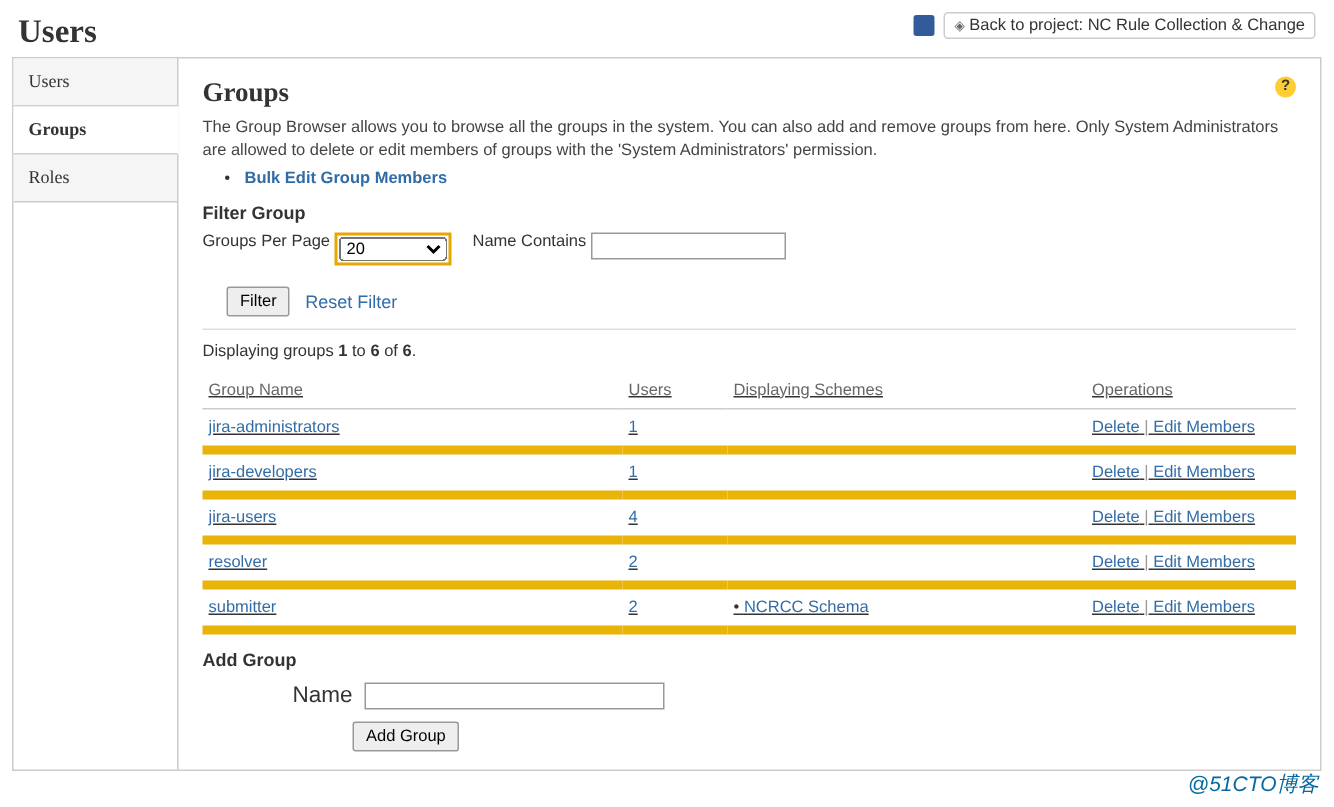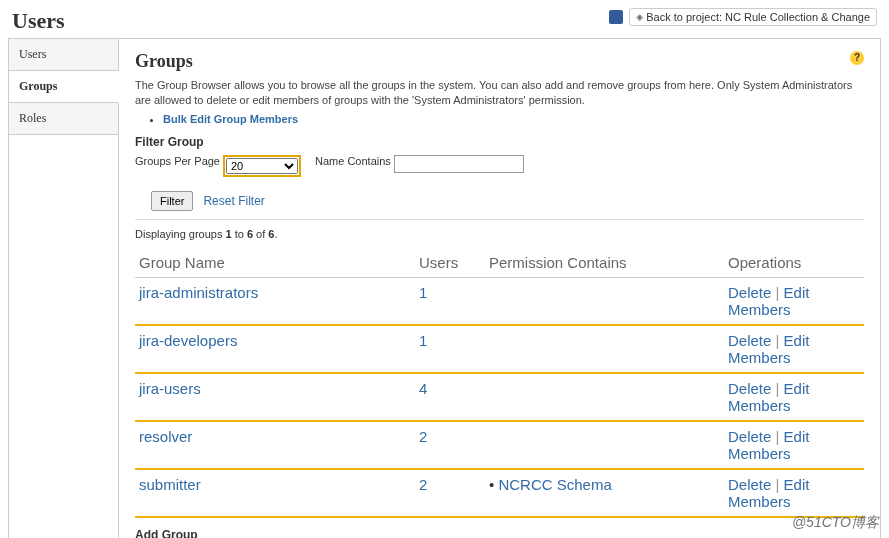--- a/index.html
+++ b/index.html
@@ -27,31 +27,31 @@
 .sub-heading { font-weight: bold; font-size: 12px; margin: 10px 0 6px 0; }
 .filter-row { display: flex; gap: 14px; font-size: 11px; }
 .filter-col { display: flex; flex-direction: row; gap: 3px; }
 .select-wrap { border: 2px solid #e5a800; display: inline-block; padding: 1px; }
 select { font-size: 11px; width: 72px; }
 input[type=text] { font-size: 11px; padding: 2px 3px; border: 1px solid #999; }
 .name-contains { width: 130px; height: 18px; }
 .btn { font-size: 11px; padding: 3px 8px; border: 1px solid #999; background: #eee; cursor: pointer; border-radius: 2px; }
 .filter-actions { margin-top: 14px; display: flex; align-items: center; gap: 10px; padding-left: 16px; }
 .display-msg { font-size: 11px; margin: 6px 0 8px 0; }
-table.groups { width: 100%; border-collapse: collapse; font-size: 15px; }
+table.groups { width: 100%; border-collapse: collapse; font-size: 11px; text-decoration: underline; }
 table.groups th { text-align: left; color: #666; font-weight: normal; padding: 6px 4px; border-bottom: 1px solid #ccc; }
-table.groups td { padding: 6px 4px; border-bottom: 2px solid #eab308; vertical-align: top; margin-top: 24px; }
+table.groups td { padding: 6px 4px; border-bottom: 6px solid #eab308; vertical-align: top; margin-top: 24px; }
 .ops-cell { text-align: left; }
 .ops-sep { color: #999; }
 .scheme-bullet::before { content: "• "; color: #333; }
 .add-name-row { display: flex; align-items: center; gap: 8px; margin: 8px 0 8px 60px; }
-.add-name-row label { font-size: 11px; margin-top: 25px; }
+.add-name-row label { font-size: 15px; }
 .add-name-input { width: 200px; height: 18px; }
 .add-btn-row { margin-left: 100px; }
-.watermark { position: absolute; right: 10px; bottom: 6px; color: #737373; font-size: 14px; font-style: italic; }
+.watermark { position: absolute; right: 10px; bottom: 6px; color: #0369a1; font-size: 14px; font-style: italic; }
 </style>
 </head>
 <body>
 
 <div class="topbar">
   <div class="page-title">Users</div>
   <div class="top-actions">
     <div class="notif-icon"></div>
     <div class="back-link">
       <span class="back-arrow">◈</span>
@@ -99,21 +99,21 @@
 
     <div class="display-msg">
       <span>Displaying groups </span><b>1</b><span> to </span><b>6</b><span> of </span><b>6</b><span>.</span>
     </div>
 
     <table class="groups">
       <thead>
         <tr>
           <th style="width:280px">Group Name</th>
           <th style="width:70px">Users</th>
-          <th>Permission Contains</th>
+          <th>Displaying Schemes</th>
           <th style="width:140px">Operations</th>
         </tr>
       </thead>
       <tbody id="groups-body">
           <tr>
             <td><span class="link">jira-administrators</span></td>
             <td><span class="link">1</span></td>
             <td></td>
             <td class="ops-cell"><span class="link">Delete</span> <span class="ops-sep">|</span> <span class="link">Edit Members</span></td>
           </tr>

